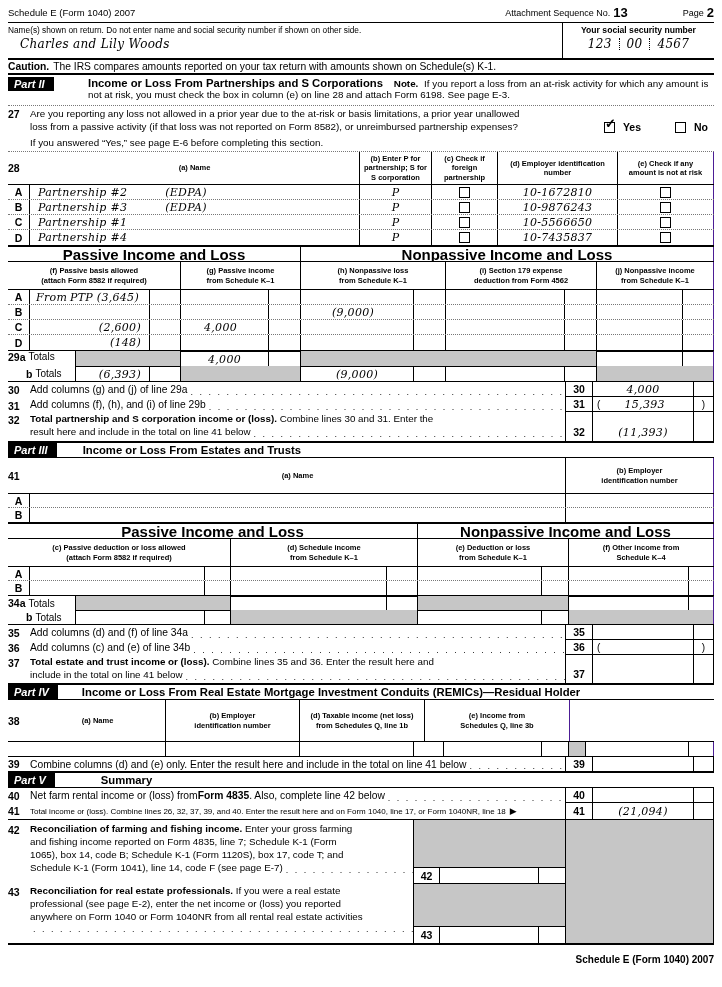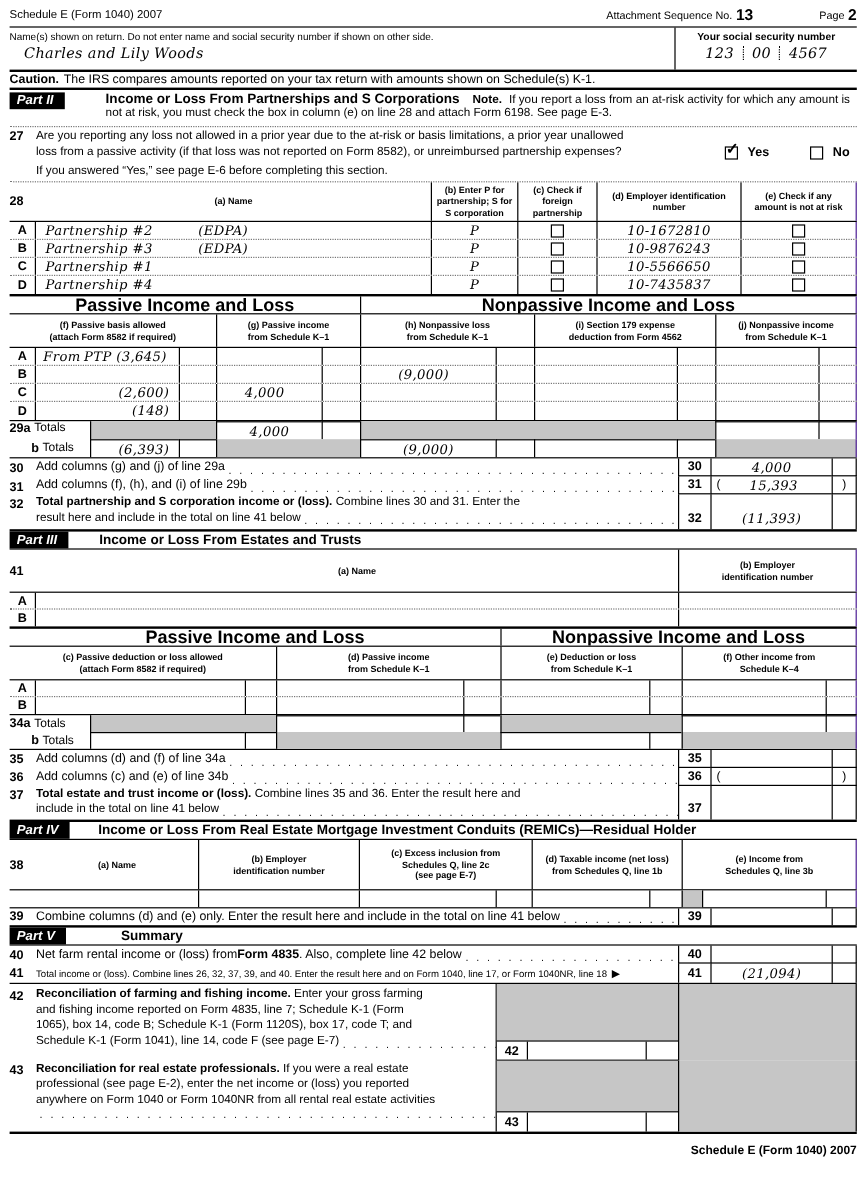--- a/index.html
+++ b/index.html
@@ -339,21 +339,21 @@
     <div class="cell nl" style="width:409px">Passive  Income and Loss</div>
     <div class="cell re" style="width:297px">Nonpassive  Income and Loss</div>
   </div>
 
   <div class="r solb" style="height:28px;align-items:stretch">
     <div class="cell nl hc" style="width:222px">
         <span>(c) Passive deduction or loss allowed</span>
         <span>(attach Form 8582 if required)</span>
       </div>
     <div class="cell hc" style="width:187px">
-        <span>(d) Passive income</span>
+        <span>(d) Schedule income</span>
         <span>from Schedule K–1</span>
       </div>
     <div class="cell hc" style="width:151px">
         <span>(e) Deduction or loss</span>
         <span>from Schedule K–1</span>
       </div>
     <div class="cell hc re" style="width:146px">
         <span>(f) Other income from</span>
         <span>Schedule K–4</span>
       </div>
@@ -446,25 +446,20 @@
 
   <div class="r solb" style="height:42px;align-items:stretch">
     <div class="cell nl" style="width:157px;justify-content:flex-start">
         <span class="num" style="align-self:center">38</span>
         <span class="hc" style="display:flex;flex:1;align-items:center">(a) Name</span>
       </div>
     <div class="cell hc" style="width:134px">
         <span>(b) Employer</span>
         <span>identification number</span>
       </div>
-    <div class="cell hc" style="width:144px">
-        <span>(c) Excess inclusion from</span>
-        <span>Schedules Q, line 2c</span>
-        <span>(see page E-7)</span>
-      </div>
     <div class="cell hc" style="width:125px">
         <span>(d) Taxable income (net loss)</span>
         <span>from Schedules Q, line 1b</span>
       </div>
     <div class="cell hc re" style="width:146px">
         <span>(e) Income from</span>
         <span>Schedules Q, line 3b</span>
       </div>
   </div>
   <div class="r solb" style="height:15px;align-items:stretch">

